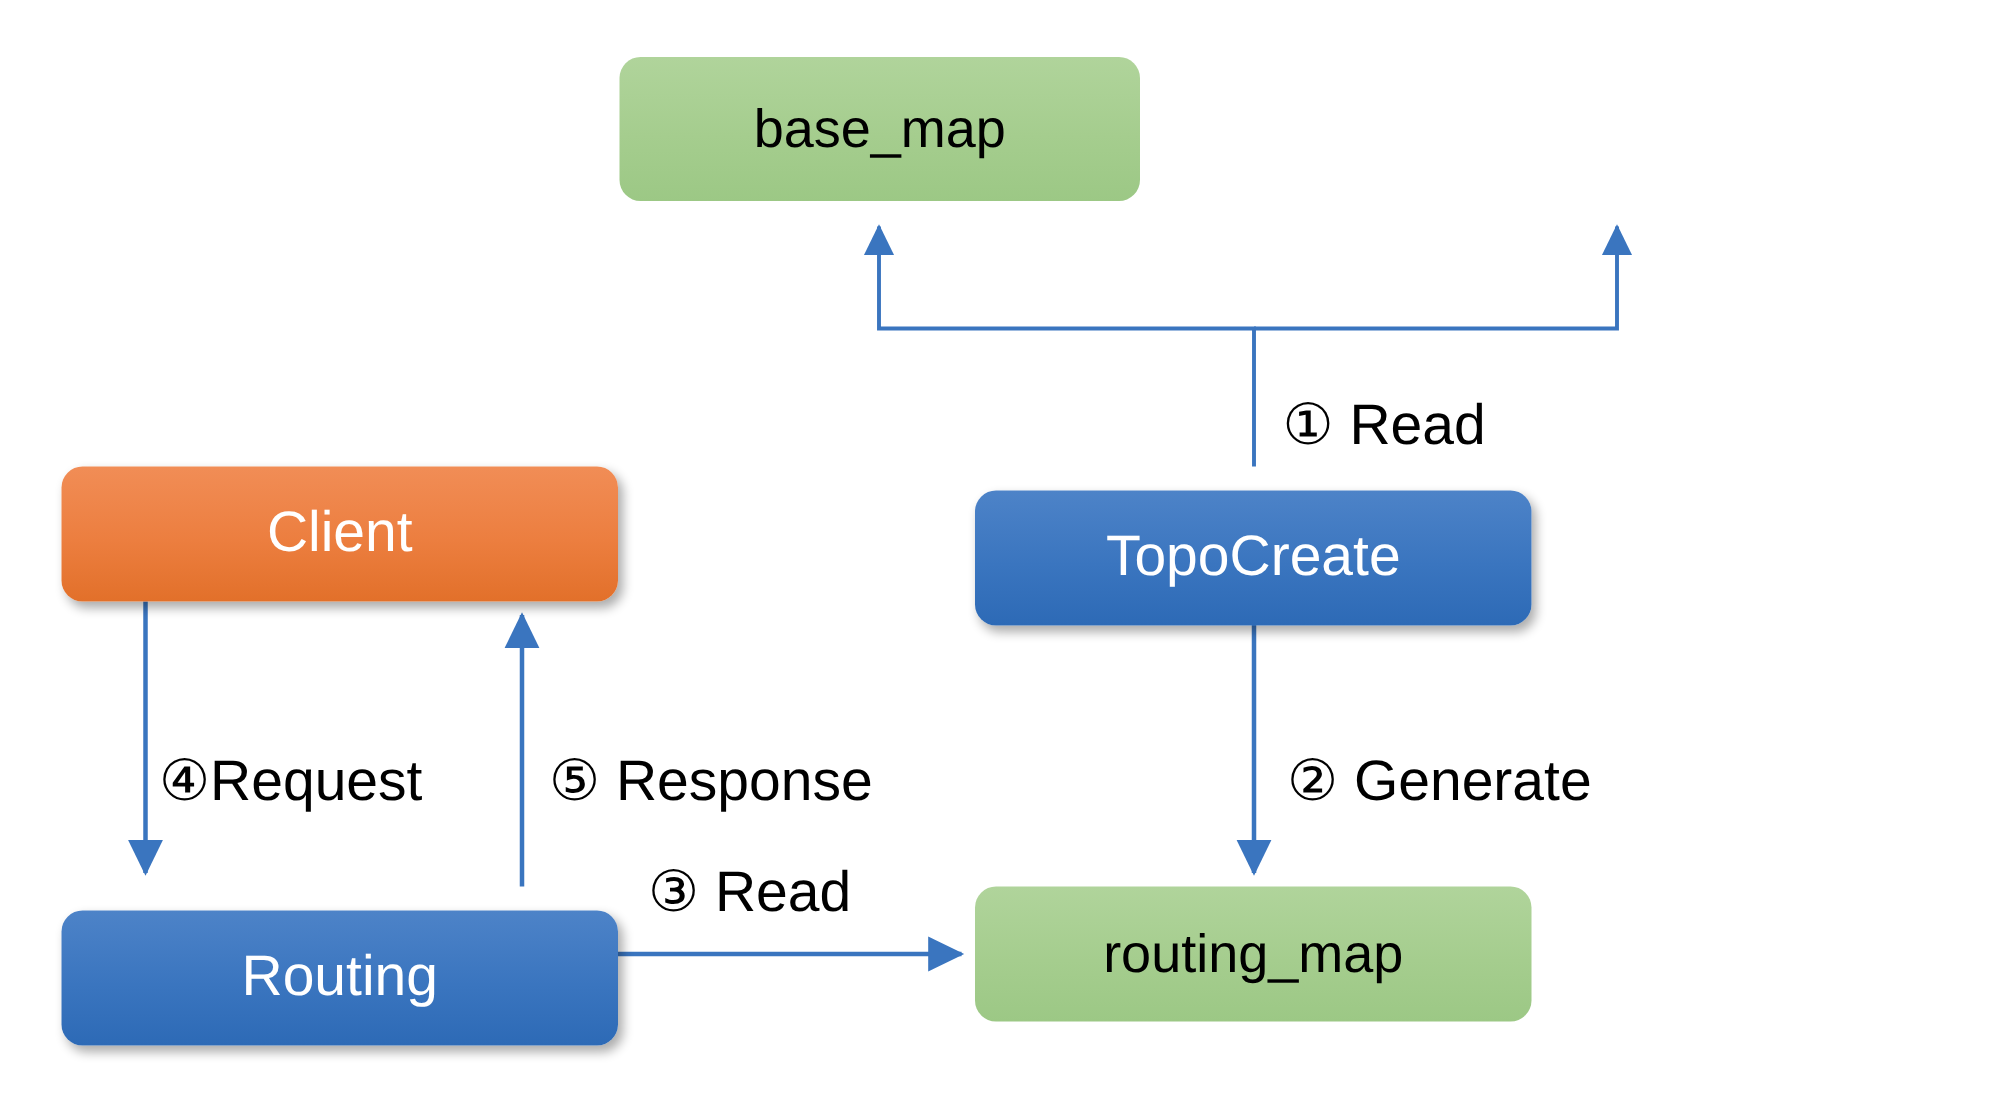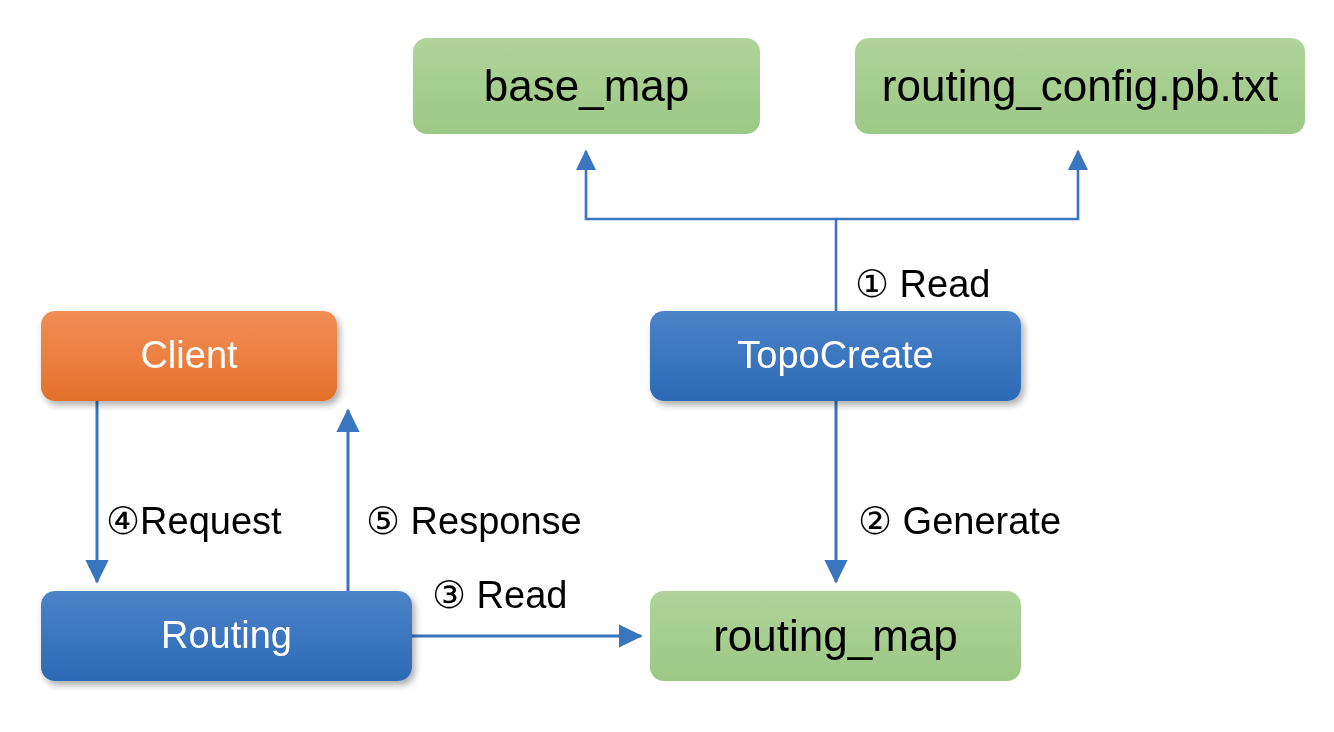--- a/index.html
+++ b/index.html
@@ -23,27 +23,28 @@
     align-items: center;
     justify-content: center;
     border-radius: 14px;
     box-sizing: border-box;
     text-align: center;
     line-height: 1.1;
   }
   .node-green {
     background: linear-gradient(to bottom, #b0d49b 0%, #a5cd8e 55%, #9cc885 100%);
     color: #000000;
-    font-size: 44px;
+    font-size: 36px;
   }
   .node-blue {
     background: linear-gradient(to bottom, #4d83c8 0%, #3a75bf 55%, #2d6ab6 100%);
     color: #ffffff;
     font-size: 38px;
     box-shadow: 3px 4px 7px rgba(0,0,0,0.33);
+    margin-top: 16px;
   }
   .node-orange {
     background: linear-gradient(to bottom, #f18d56 0%, #ec7e3f 55%, #e2702a 100%);
     color: #ffffff;
     font-size: 38px;
     box-shadow: 3px 4px 7px rgba(0,0,0,0.33);
   }
   .edge-label {
     position: absolute;
     color: #000000;
@@ -92,29 +93,26 @@
 
     <g>
       <path d="M348,591 L348,410" stroke="#3a75bf" stroke-width="3" fill="none" marker-end="url(#ah)"></path>
     </g>
   </svg>
 
   <div class="node node-green" style="left:413px; top:38px; width:347px; height:96px;">
     <span>base_map</span>
   </div>
 
-  <div class="node node-green" style="left:855px; top:38px; width:450px; height:96px;">
-    <span>routing_config.pb.txt</span>
-  </div>
 
   <div class="node node-blue" style="left:650px; top:311px; width:371px; height:90px;">
     <span>TopoCreate</span>
   </div>
 
-  <div class="node node-orange" style="left:41px; top:311px; width:296px; height:90px;">
+  <div class="node node-orange" style="left:41px; top:311px; width:371px; height:90px;">
     <span>Client</span>
   </div>
 
   <div class="node node-blue" style="left:41px; top:591px; width:371px; height:90px;">
     <span>Routing</span>
   </div>
 
   <div class="node node-green" style="left:650px; top:591px; width:371px; height:90px;">
     <span>routing_map</span>
   </div>

